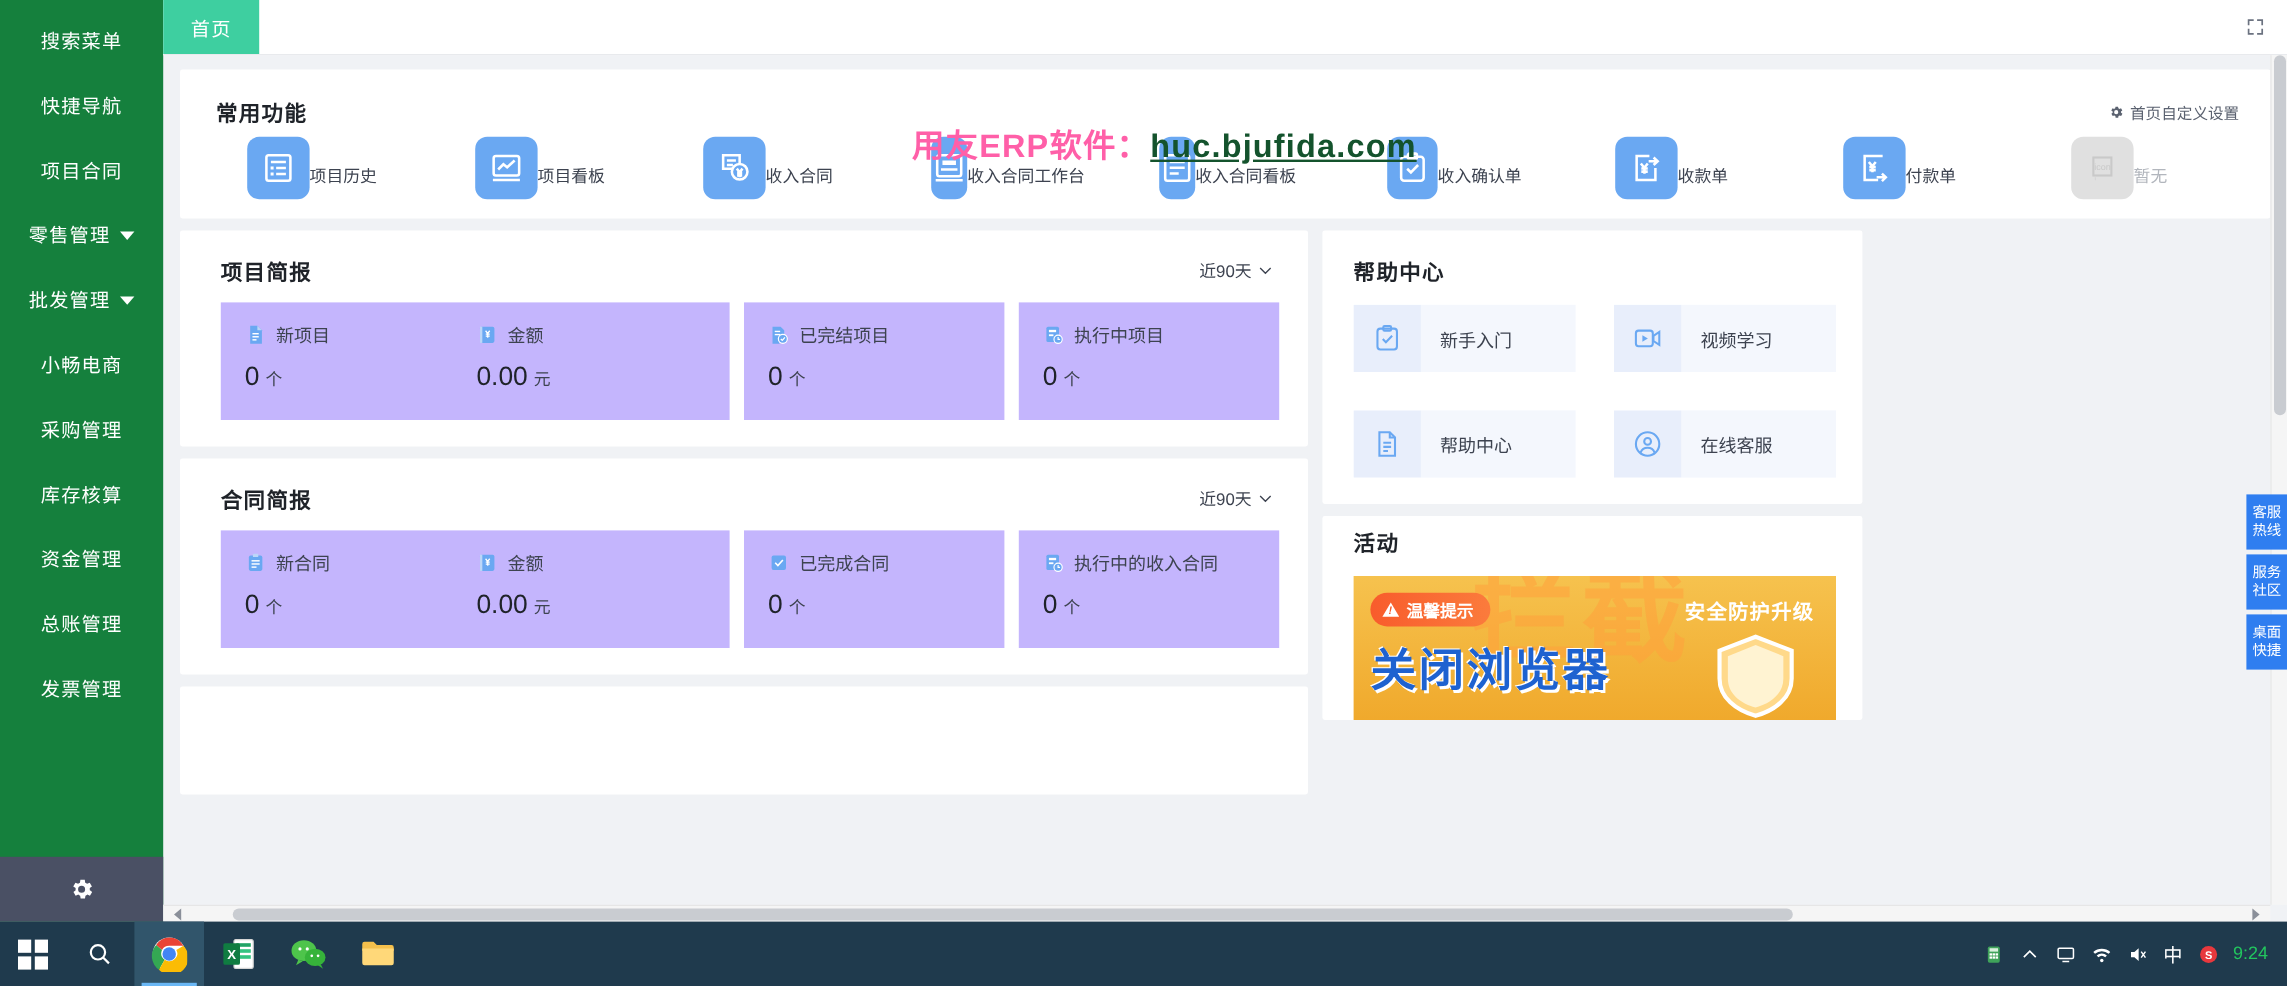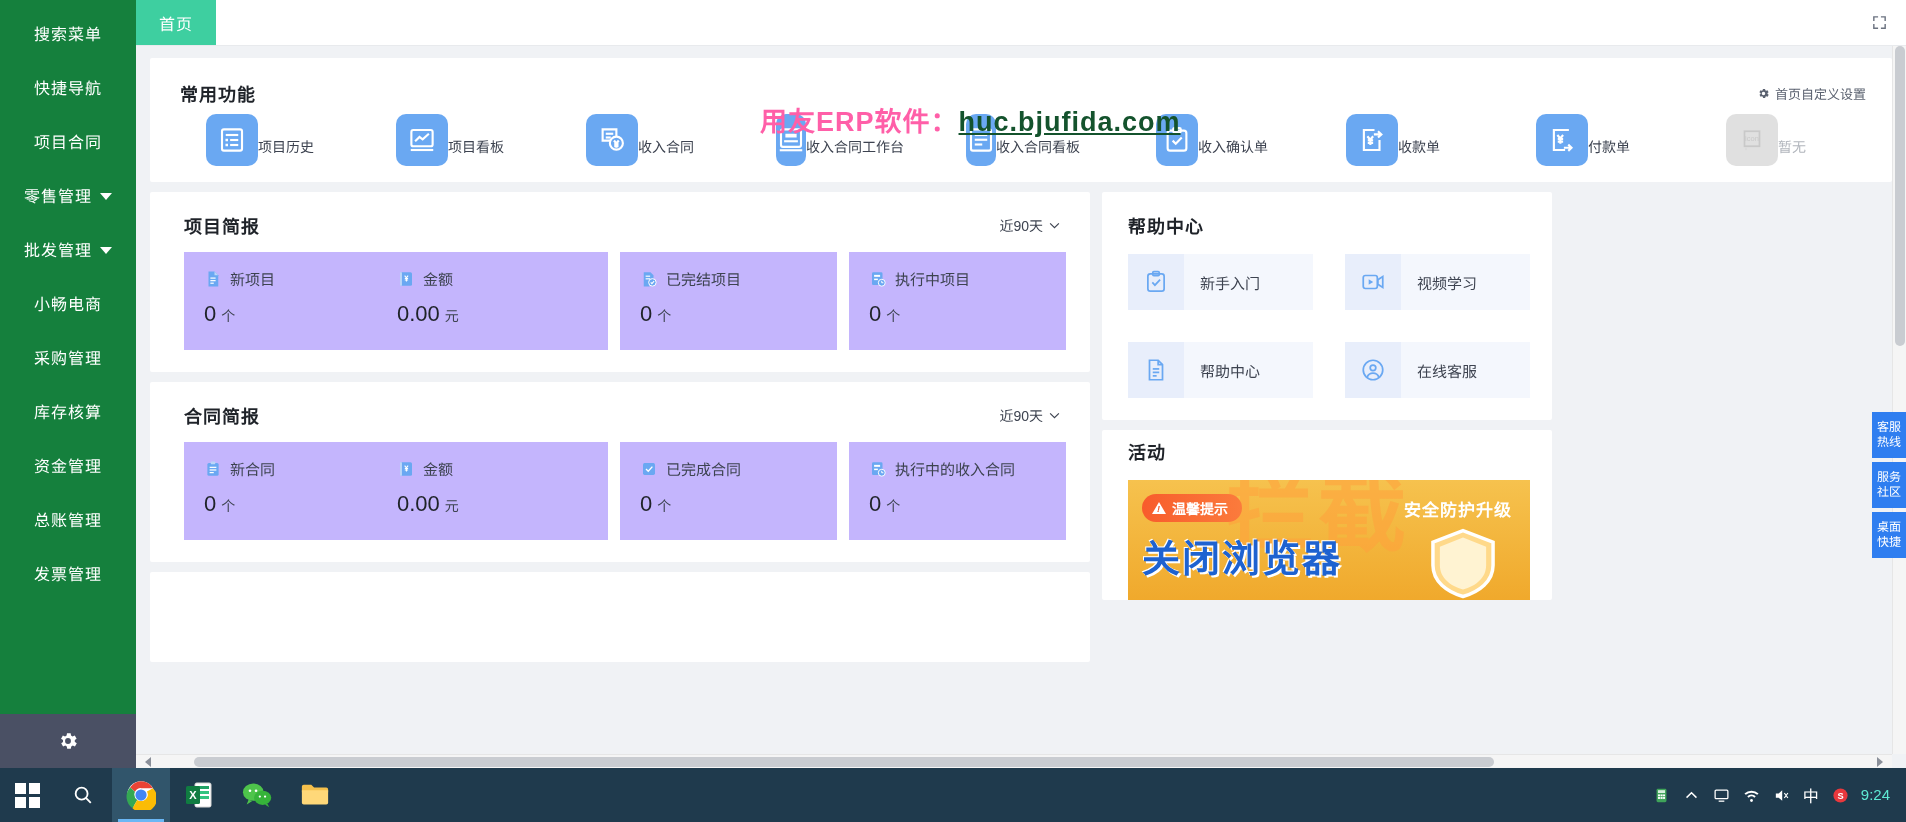--- a/index.html
+++ b/index.html
@@ -224,21 +224,21 @@
   .win-logo { display:grid; grid-template-columns:11px 11px; grid-template-rows:11px 11px; gap:3px; }
   .win-logo i { background:#ffffff; display:block; }
   .tb-search { width:58px; height:54px; display:flex; align-items:center; justify-content:center; cursor:pointer; }
   .tb-search svg { width:22px; height:22px; stroke:#ffffff; fill:none; stroke-width:2; }
   .tb-app { width:58px; height:54px; display:flex; align-items:center; justify-content:center; cursor:pointer; position:relative; }
   .tb-app.active { background:#31556b; }
   .tb-app.active::after { content:""; position:absolute; bottom:0; left:6px; right:6px; height:3px; background:#6ab7f5; }
   .tb-spacer { flex:1 1 auto; }
   .tray { display:flex; align-items:center; gap:13px; padding-right:12px; color:#ffffff; font-size:13px; }
   .tray svg { width:17px; height:17px; }
-  .clock { color:#5eead4; font-size:15px; text-align:center; line-height:1.15; padding-right:16px; }
+  .clock { color:#22c55e; font-size:15px; text-align:center; line-height:1.15; padding-right:16px; }
   .ime { color:#ffffff; font-size:16px; }
 </style>
 </head>
 <body>
 
 <div class="app">
 
   <nav class="sidebar">
     <div class="side-scroll">
       <div class="side-item">

